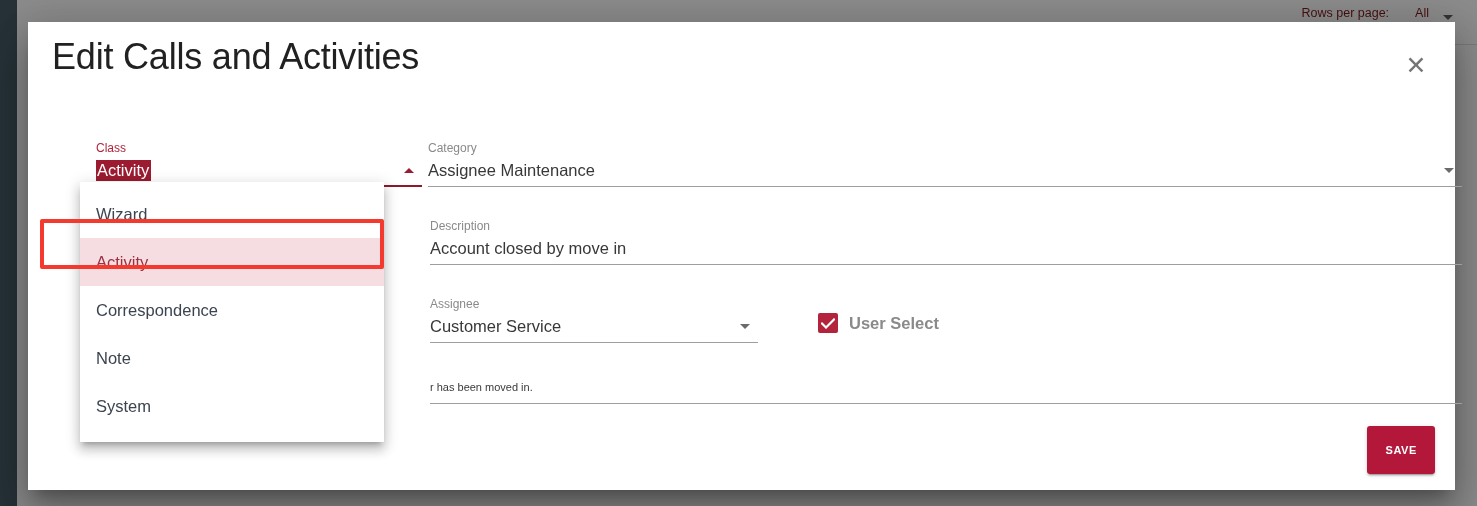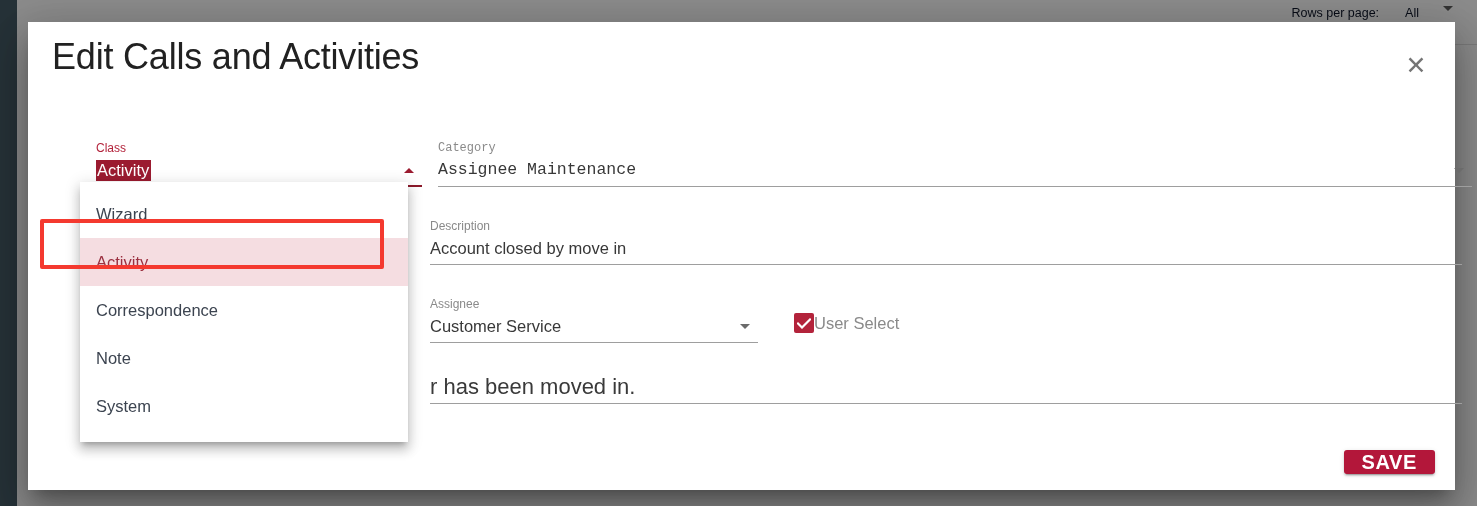--- a/index.html
+++ b/index.html
@@ -19,24 +19,24 @@
     position: absolute; left: 0; top: 0; width: 17px; height: 506px;
     background: #263238;
   }
   .app-content {
     position: absolute; left: 17px; top: 0; right: 0; height: 506px;
     background: #ffffff;
   }
   .paginator {
     position: absolute; right: 24px; top: 6px;
     display: flex; align-items: center; gap: 26px;
-    font-size: 12.5px; color: #0f172a;
+    font-size: 12.5px; color: #7f1d1d;
     white-space: nowrap;
   }
-  .paginator .pg-value { display: flex; align-items: flex-start; gap: 24px; }
+  .paginator .pg-value { display: flex; align-items: flex-end; gap: 14px; }
   .caret-down {
     width: 0; height: 0;
     border-left: 5px solid transparent;
     border-right: 5px solid transparent;
     border-top: 5px solid #5f5f5f;
   }
   .app-rule {
     position: absolute; left: 17px; right: 0; top: 44px;
     height: 1px; background: #e0e0e0;
   }
@@ -100,45 +100,46 @@
     border-right: 5px solid transparent;
     border-top: 5px solid #6b6b6b;
   }
   .selected-text {
     background: #9b1b30; color: #ffffff;
     padding: 1px 2px 2px 1px;
   }
 
   
   #field-class    { left: 68px;  top: 119px; width: 326px; }
-  #field-category { left: 410px; top: 119px; width: 1034px; font-family: Liberation Mono, monospace; }
+  #field-category { left: 400px; top: 119px; width: 1034px; }
   #field-desc     { left: 402px; top: 197px; width: 1032px; }
   #field-assignee { left: 402px; top: 275px; width: 328px; }
   #field-notes    { left: 402px; top: 353px; width: 1032px; }
-  #field-notes .field-value { color: #3a3a3a; font-size: 22px; }
+  #field-notes .field-value { color: #3a3a3a; font-size: 11px; }
 
   
   .checkbox-wrap {
-    position: absolute; left: 766px; top: 291px;
-    display: flex; align-items: center; gap: 0;
+    position: absolute; left: 790px; top: 291px;
+    display: flex; align-items: center; gap: 11px;
     cursor: pointer;
+    font-weight: bold;
   }
   .checkbox-box {
     width: 20px; height: 20px; border-radius: 2px;
     background: #b3233b;
     display: flex; align-items: center; justify-content: center;
   }
   .checkbox-box svg { display: block; }
   .checkbox-label { font-size: 16.5px; color: #8a8a8a; }
 
   
   .dropdown-panel {
     position: absolute;
     left: 52px; top: 160px;
-    width: 328px; height: 260px;
+    width: 304px; height: 260px;
     background: #ffffff;
     box-shadow: 0 5px 5px -3px rgba(0,0,0,.22),
                 0 8px 10px 1px rgba(0,0,0,.15),
                 0 3px 14px 2px rgba(0,0,0,.12);
     padding-top: 8px;
     z-index: 20;
   }
   .dd-option {
     height: 48px; line-height: 48px;
     padding: 0 16px;
@@ -159,22 +160,22 @@
     z-index: 30;
     pointer-events: none;
   }
 
   
   .save-btn {
     position: absolute; right: 20px; bottom: 16px;
     background: #b3173a;
     color: #ffffff;
     border: none; border-radius: 3px;
-    padding: 0 18px; height: 24px;
-    font-size: 20px; font-weight: bold; letter-spacing: 0.6px;
+    padding: 0 18px; height: 48px;
+    font-size: 11px; font-weight: bold; letter-spacing: 0.6px;
     font-family: "Liberation Sans", sans-serif;
     cursor: pointer;
     box-shadow: 0 3px 1px -2px rgba(0,0,0,.2),
                 0 2px 2px 0 rgba(0,0,0,.14),
                 0 1px 5px 0 rgba(0,0,0,.12);
   }
 </style>
 </head>
 <body>
 

